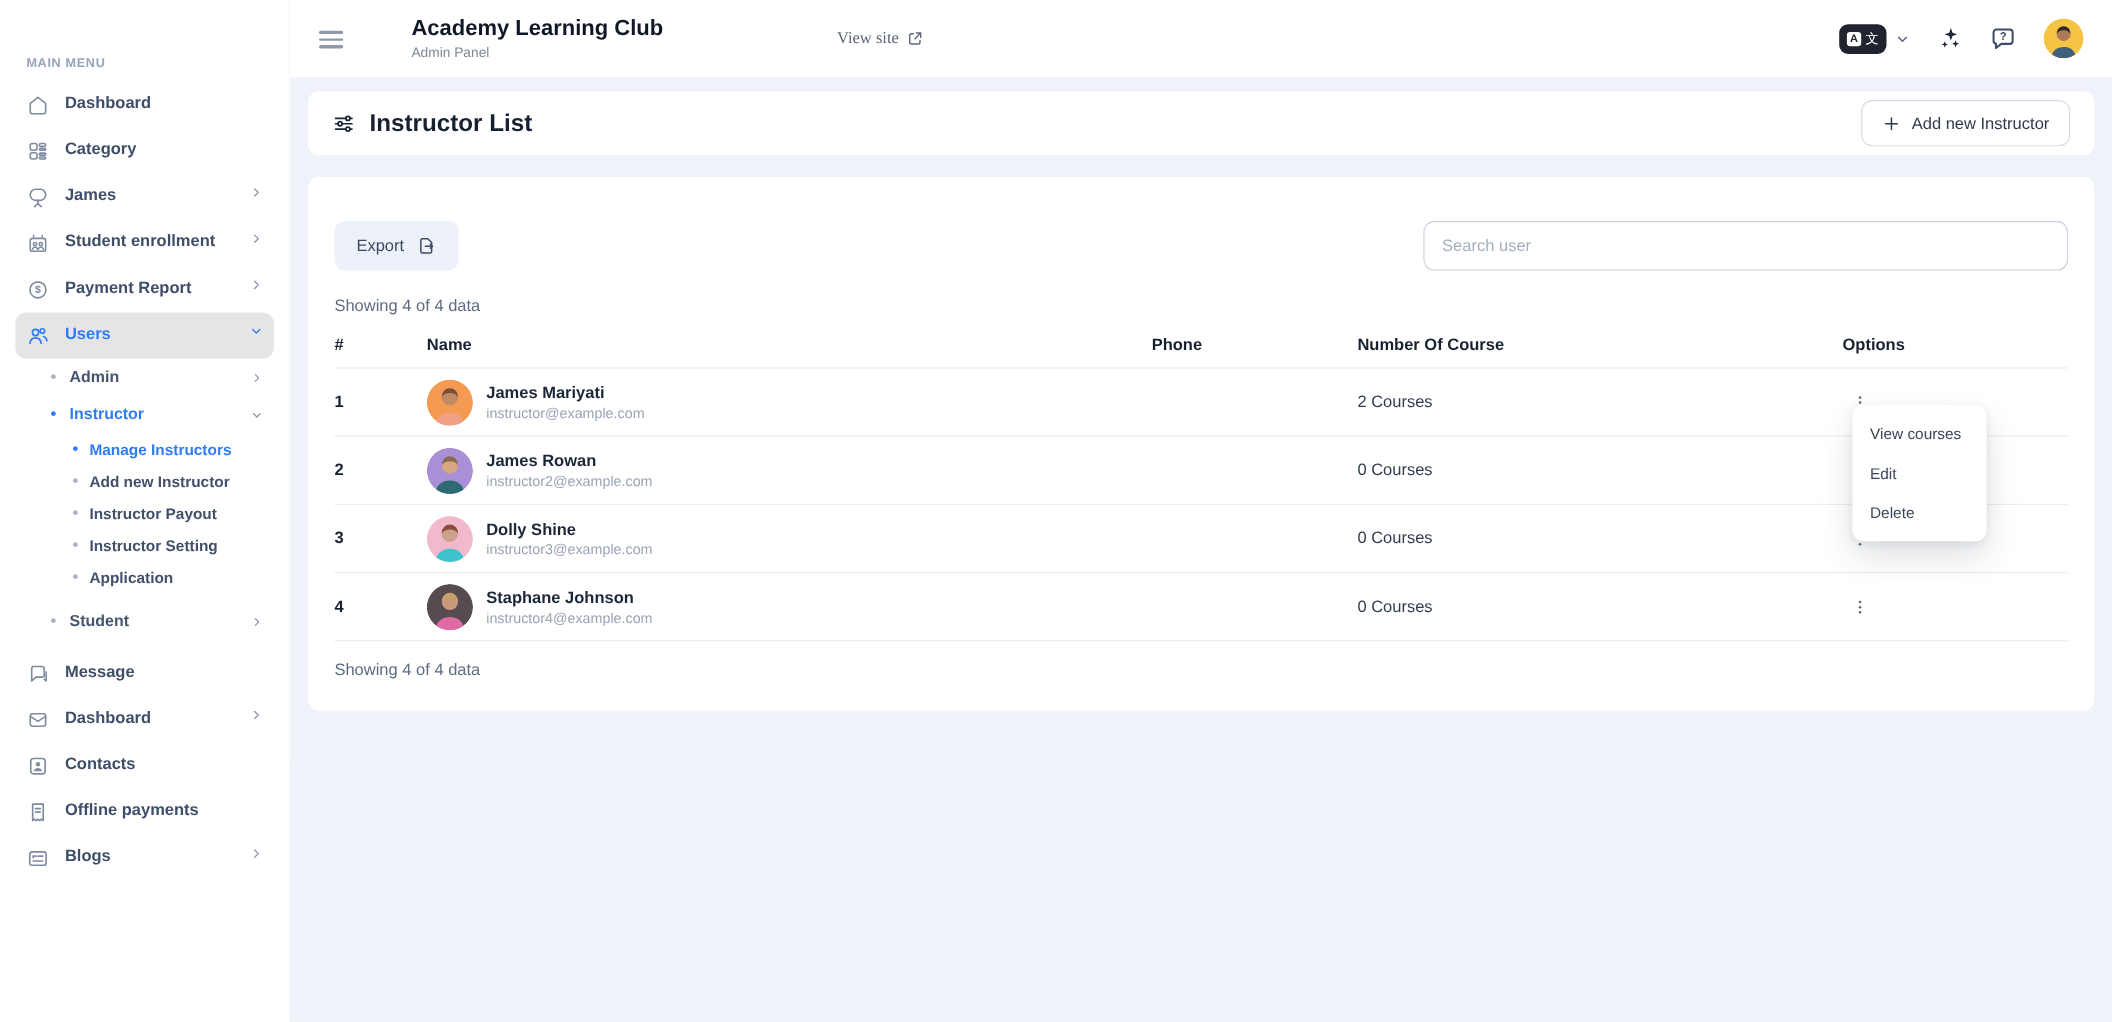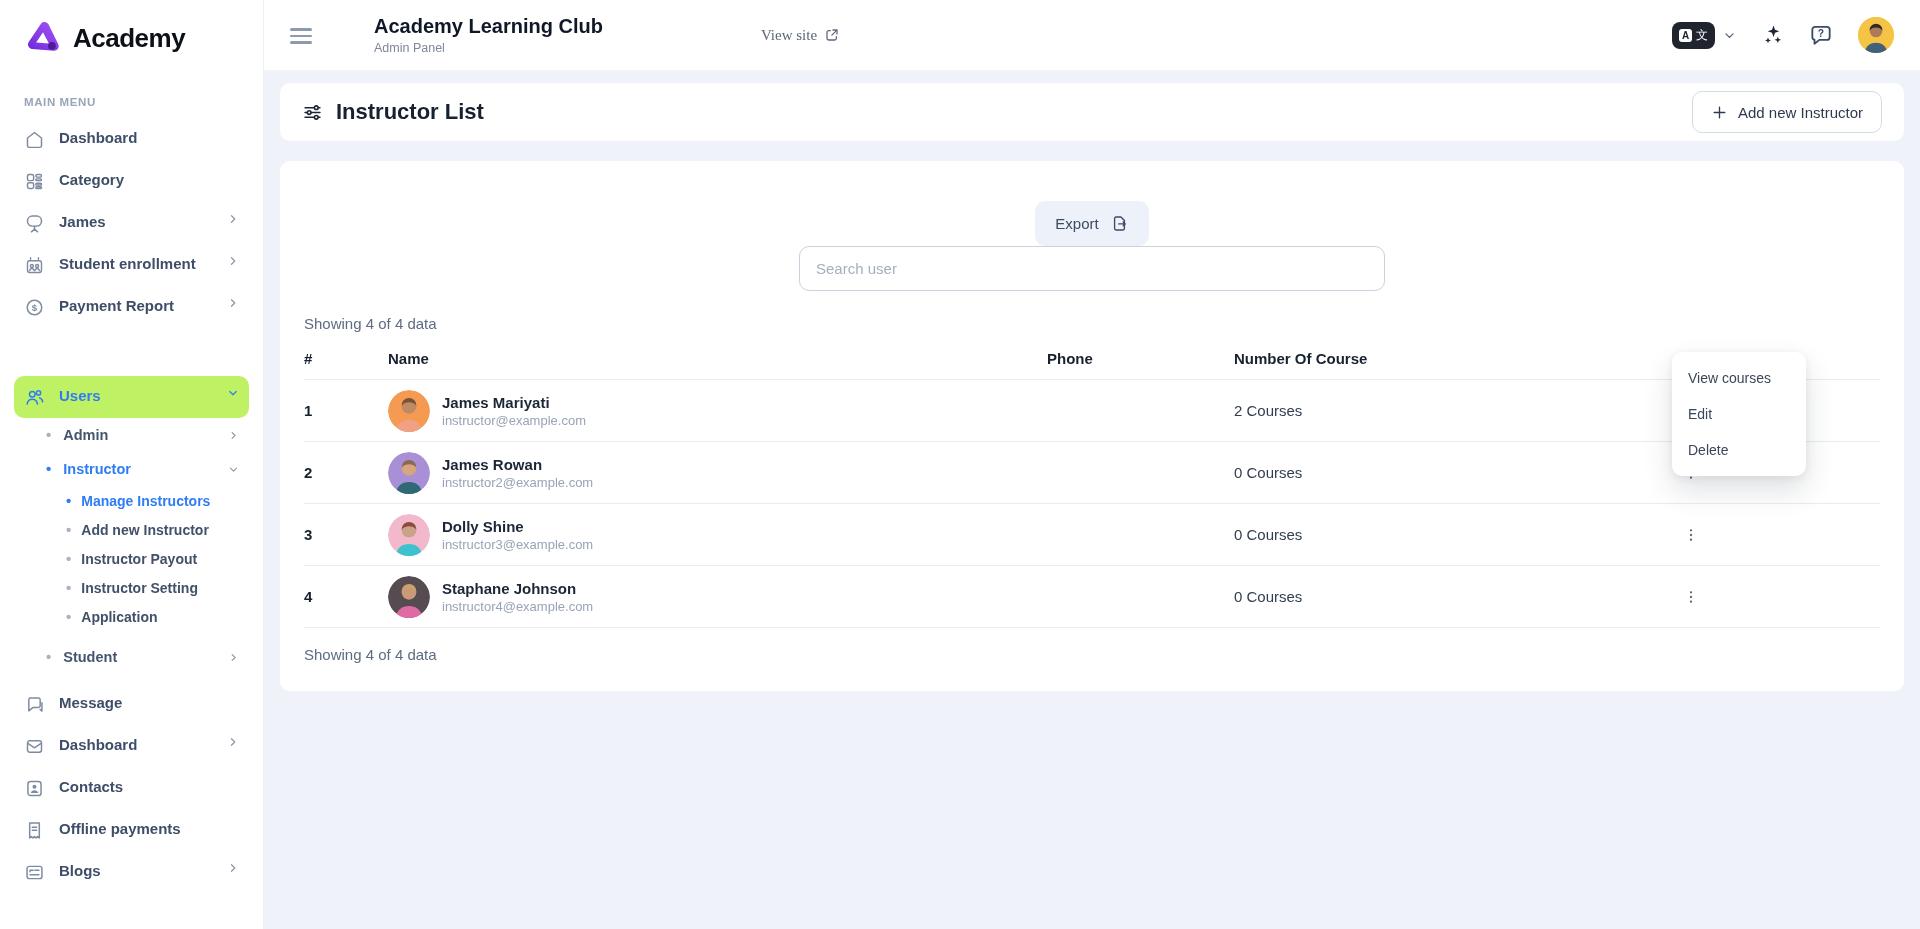--- a/index.html
+++ b/index.html
@@ -18,21 +18,21 @@
   }
   .brand { display:flex; align-items:center; gap:9px; padding:2px 10px; }
   .brand-name { font-size:26px; font-weight:800; letter-spacing:-0.5px; color:#0c1118; }
   .section-label { margin:36px 10px 8px; font-size:11.5px; font-weight:700; letter-spacing:.6px; color:#98a4b8; }
   .nav { list-style:none; margin:10px 0 0; padding:0; }
   .nav-item {
     display:flex; align-items:flex-start; gap:14px; padding:10.5px 10px;
     border-radius:10px; font-size:15px; font-weight:600; color:#3f4e68; cursor:pointer;
   }
   .nav-item .nicon { color:#7e8ba0; flex:0 0 auto; }
-  .nav-item.active { background:#bef264; color:#2e7cf6;margin-top:48px; }
+  .nav-item.active { background:#e5e5e5; color:#2e7cf6; }
   .nav-item.active .nicon { color:#2e7cf6; }
   .chev { margin-left:auto; color:#8a96a9; flex:0 0 auto; }
   .nav-item.active .chev { color:#2e7cf6; }
   .sub-item {
     display:flex; align-items:center; gap:12px; padding:9px 10px 9px 32px;
     font-size:14.5px; font-weight:600; color:#46556e; cursor:pointer;
   }
   .subsub-item {
     display:flex; align-items:center; gap:10px; padding:6.5px 10px 6.5px 52px;
     font-size:14px; font-weight:600; color:#42506a; cursor:pointer;
@@ -73,21 +73,21 @@
     display:flex; align-items:center; padding:0 22px;
   }
   .listbar-title { margin-left:13px; font-size:22px; font-weight:700; color:#17212f; }
   .add-btn {
     margin-left:auto; display:flex; align-items:center; gap:10px;
     border:1px solid #d4dbe6; background:#ffffff; border-radius:10px;
     height:42px; padding:0 18px; font-size:15px; font-weight:500; color:#2e3a4d; cursor:pointer;
     font-family:inherit;
   }
   .card { background:#ffffff; border-radius:10px; margin-top:20px; padding:24px 24px 28px; position:relative; }
-  .toolbar { display:flex; align-items:center; margin-top:16px;flex-direction:column; }
+  .toolbar { display:flex; align-items:center; margin-top:16px; }
   .export-btn {
     background:#edf1fa; border:none; border-radius:10px; height:45px; padding:0 20px;
     display:flex; align-items:center; gap:11px; font-size:15px; font-weight:500; color:#3c4a62;
     cursor:pointer; font-family:inherit;
   }
   .flex-spacer { flex:1; }
   .search-input {
     width:586px; height:45px; border:1px solid #c9d2de; border-radius:10px;
     padding:0 16px; font-size:15px; color:#2e3a4d; outline:none; font-family:inherit; background:#fff;
   }
@@ -103,44 +103,30 @@
   .trow { height:62px; border-bottom:1px solid #e8ecf2; }
   .cell-num { font-size:15px; font-weight:700; color:#17212f; }
   .name-cell { display:flex; align-items:center; gap:12px; }
   .avatar { width:42px; height:42px; border-radius:50%; overflow:hidden; flex:0 0 auto; }
   .iname { font-size:15px; font-weight:700; color:#1b2737; }
   .iemail { font-size:13px; color:#98a4b5; margin-top:2px; }
   .cell-phone, .cell-courses { font-size:15px; color:#313d4f; }
   .kebab { width:28px; height:28px; margin-left:2px; display:flex; align-items:center; justify-content:center; cursor:pointer; border-radius:6px; }
 
   .options-menu {
-    position:absolute; top:191px; right:98px; width:134px; background:#ffffff;
+    position:absolute; top:207px; right:98px; width:122px; background:#ffffff;
     border-radius:10px; padding:8px 0; z-index:6;
     box-shadow:0 14px 30px rgba(30,41,59,.14), 0 2px 8px rgba(30,41,59,.08);
   }
   .options-menu .mi { padding:10px 16px; font-size:14px; color:#3a4759; cursor:pointer; }
 </style>
 </head>
 <body>
 
 <aside class="sidebar">
-  <div class="brand">
-    <svg width="40" height="40" viewBox="0 0 48 48">
-      <defs>
-        <linearGradient id="lg" x1="0" y1="1" x2="1" y2="0">
-          <stop offset="0" stop-color="#6d28d9"></stop>
-            <stop offset="1" stop-color="#a855f7"></stop>
-        </linearGradient>
-      </defs>
-      <path fill="url(#lg)" fill-rule="evenodd" d="M20.2 7.2c2.3-3.5 7.5-3.1 9.3.7l11.6 23.6c1.8 3.7-1.1 8-5.2 7.7l-26.2-2c-4.2-.3-6.3-5.1-3.9-8.6Z
-           M22.8 17.2 14.6 29.4l15.3 1.2Z"></path>
-      <circle cx="33.5" cy="33.5" r="4.6" fill="#4c1d95"></circle>
-    </svg>
-    <span class="brand-name">Academy</span>
-  </div>
 
   <div class="section-label">MAIN MENU</div>
 
   <ul class="nav">
     <li class="nav-item">
       <svg class="nicon" width="21" height="21" viewBox="0 0 24 24" fill="none" stroke="currentColor" stroke-width="1.7" stroke-linejoin="round">
           <path d="M4 10.3 12 4l8 6.3V19a2 2 0 0 1-2 2H6a2 2 0 0 1-2-2Z"></path>
         </svg>
       <span>Dashboard</span>
     </li>

